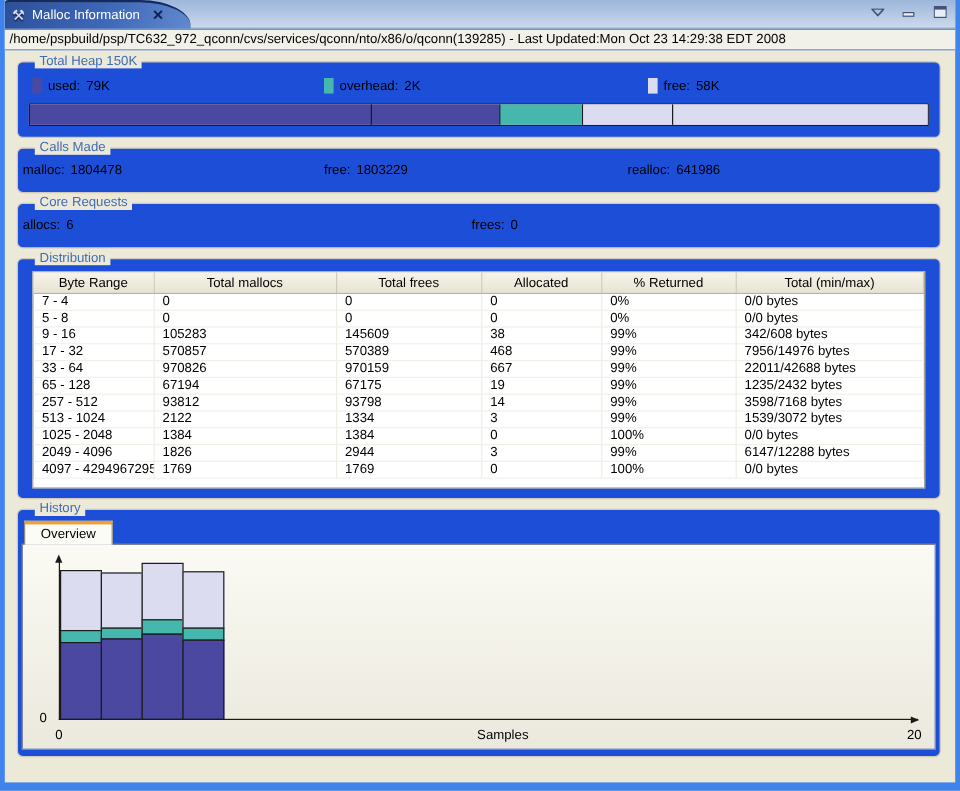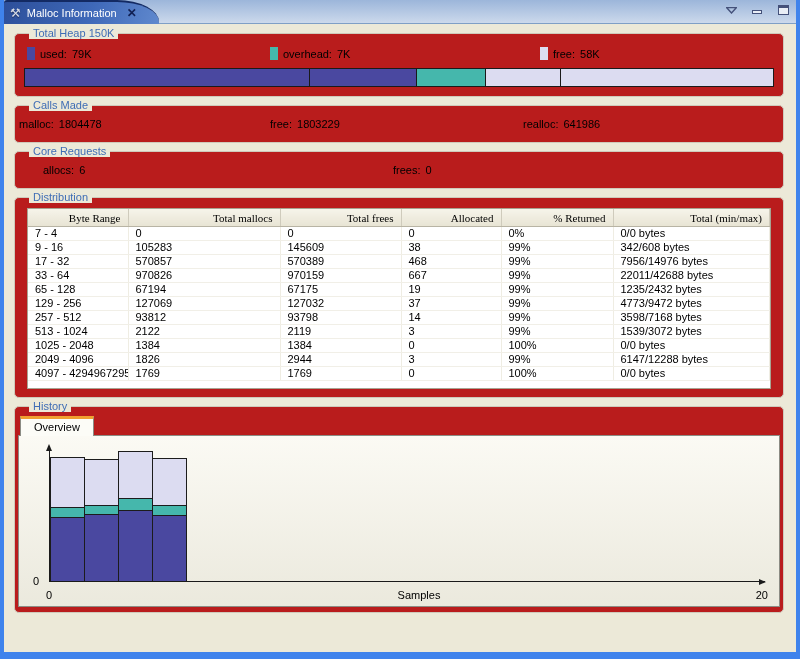--- a/index.html
+++ b/index.html
@@ -15,44 +15,44 @@
       display:flex;align-items:center;gap:6px;color:#fff;cursor:default;}
   .tab-icon{color:#d9dde6;font-size:12px;text-shadow:0 1px 1px #1a2c5c;}
   .tab-close{color:#101f52;font-weight:bold;font-size:12px;margin-left:4px;cursor:pointer;}
   .view-controls{position:absolute;right:6px;top:4px;display:flex;gap:12px;align-items:center;}
   .vc{width:14px;height:12px;display:flex;align-items:center;justify-content:center;cursor:pointer;}
   
   .pathbar{flex:0 0 auto;background:#f2f1e9;border:1px solid #6a95cf;border-left:none;border-right:none;
       padding:2px 4px;white-space:nowrap;overflow:hidden;}
   
   .content{flex:1 1 auto;padding:9px 12px 0 10px;position:relative;}
-  .group{position:relative;border:1px solid #cfcabb;border-radius:5px;margin-bottom:8px;background:#b91c1c;}
+  .group{position:relative;border:1px solid #cfcabb;border-radius:5px;margin-bottom:8px;background:#1d4ed8;}
   .group-title{position:absolute;top:-7px;left:14px;background:#ece9d8;padding:0 4px;color:#3f6db5;}
   
   .heap-inner{padding:13px 9px 9px 9px;}
   .heap-legend{position:relative;height:16px;}
   .leg-item{position:absolute;top:0;display:flex;align-items:center;gap:5px;text-align:right;}
   .leg-0{left:3px;}.leg-1{left:246px;}.leg-2{left:516px;}
   .swatch{width:8px;height:13px;display:inline-block;}
   .heap-bar{position:relative;height:17px;border:1px solid #1a1a1a;display:flex;margin-top:5px;background:#dcdcf1;}
   .heap-seg{height:100%;}
   .heap-seg.mid{border-left:1px solid #1a1a1a;border-right:1px solid #1a1a1a;box-sizing:border-box;}
   .heap-divider{position:absolute;top:0;bottom:0;width:1px;background:#1a1a1a;}
   
   .stats-inner{position:relative;height:36px;}
   .stat{position:absolute;top:12px;white-space:nowrap;}
   .stat .v{margin-left:5px;}
   .cm-0{left:4px;}.cm-1{left:255px;}.cm-2{left:508px;}
-  .cr-0{left:4px;margin-left:24px;}.cr-1{left:378px;}
+  .cr-0{left:4px;}.cr-1{left:378px;}
   
   .dist-inner{padding:10px 12px 8px 12px;}
   .table-wrap{border:1px solid #a8a492;background:#fff;}
   table{width:100%;border-collapse:collapse;table-layout:fixed;}
-  th{background:linear-gradient(180deg,#f6f4ea,#e8e4d4);font-weight:normal;text-align:right;
-     padding:2px 7px;border-right:1px solid #cfcbbc;border-bottom:1px solid #b8b4a4;height:13px;font-family:Liberation Serif, serif;}
+  th{background:linear-gradient(180deg,#f6f4ea,#e8e4d4);font-weight:normal;text-align:center;
+     padding:2px 7px;border-right:1px solid #cfcbbc;border-bottom:1px solid #b8b4a4;height:13px;}
   td{padding:0 7px;height:13px;line-height:13px;border-right:1px solid #efede3;border-bottom:1px solid #f1efe7;
      white-space:nowrap;overflow:hidden;}
   .filler{height:7px;background:#fff;}
   
   .hist-inner{padding:8px 3px 5px 3px;}
   .hist-tab{display:inline-block;margin-left:2px;padding:2px 13px 3px 13px;background:#fcfcf7;
       border:1px solid #8c8c84;border-bottom:none;border-top:3px solid #f0a030;position:relative;top:1px;z-index:2;cursor:pointer;}
   .chart-box{position:relative;height:170px;border:1px solid #8c8c84;
       background:linear-gradient(180deg,#fbfaf4,#ebe9dd);z-index:1;}
   .plot{position:absolute;left:30px;right:14px;top:8px;bottom:24px;}
@@ -96,36 +96,37 @@
       </span>
       <span class="vc">
         <svg width="11" height="10">
             <rect x="0.5" y="0.5" width="10" height="9" fill="#e9eef6" stroke="#44517a"></rect>
             <rect x="0.5" y="0.5" width="10" height="2.5" fill="#44517a"></rect>
           </svg>
       </span>
     </div>
   </div>
 
+  <div class="pathbar">/home/pspbuild/psp/TC632_972_qconn/cvs/services/qconn/nto/x86/o/qconn(139285)  - Last Updated:Mon Oct 23 14:29:38 EDT 2008</div>
 
   <div class="content">
 
     <div class="group" style="height:62px;">
       <span class="group-title">Total Heap 150K</span>
       <div class="heap-inner">
         <div class="heap-legend">
           <span class="leg-item leg-0">
             <span class="swatch" style="background: rgb(74, 72, 160);"></span>
             <span>used:</span>
             <span>79K</span>
           </span>
           <span class="leg-item leg-1">
             <span class="swatch" style="background: rgb(69, 183, 172);"></span>
             <span>overhead:</span>
-            <span>7K</span>
+            <span>2K</span>
           </span>
           <span class="leg-item leg-2">
             <span class="swatch" style="background: rgb(220, 220, 241);"></span>
             <span>free:</span>
             <span>58K</span>
           </span>
         </div>
         <div class="heap-bar">
           <div class="heap-seg" style="width: 52.3179%; background: rgb(74, 72, 160);"></div>
           <div class="heap-seg mid" style="width: 9.27152%; background: rgb(69, 183, 172);"></div>
@@ -179,20 +180,28 @@
             <tbody>
                 <tr>
                   <td>7 - 4</td>
                   <td>0</td>
                   <td>0</td>
                   <td>0</td>
                   <td>0%</td>
                   <td>0/0 bytes</td>
                 </tr>
                 <tr>
+                  <td>5 - 8</td>
+                  <td>0</td>
+                  <td>0</td>
+                  <td>0</td>
+                  <td>0%</td>
+                  <td>0/0 bytes</td>
+                </tr>
+                <tr>
                   <td>9 - 16</td>
                   <td>105283</td>
                   <td>145609</td>
                   <td>38</td>
                   <td>99%</td>
                   <td>342/608 bytes</td>
                 </tr>
                 <tr>
                   <td>17 - 32</td>
                   <td>570857</td>
@@ -211,39 +220,31 @@
                 </tr>
                 <tr>
                   <td>65 - 128</td>
                   <td>67194</td>
                   <td>67175</td>
                   <td>19</td>
                   <td>99%</td>
                   <td>1235/2432 bytes</td>
                 </tr>
                 <tr>
-                  <td>129 - 256</td>
-                  <td>127069</td>
-                  <td>127032</td>
-                  <td>37</td>
-                  <td>99%</td>
-                  <td>4773/9472 bytes</td>
-                </tr>
-                <tr>
                   <td>257 - 512</td>
                   <td>93812</td>
                   <td>93798</td>
                   <td>14</td>
                   <td>99%</td>
                   <td>3598/7168 bytes</td>
                 </tr>
                 <tr>
                   <td>513 - 1024</td>
                   <td>2122</td>
-                  <td>2119</td>
+                  <td>1334</td>
                   <td>3</td>
                   <td>99%</td>
                   <td>1539/3072 bytes</td>
                 </tr>
                 <tr>
                   <td>1025 - 2048</td>
                   <td>1384</td>
                   <td>1384</td>
                   <td>0</td>
                   <td>100%</td>

